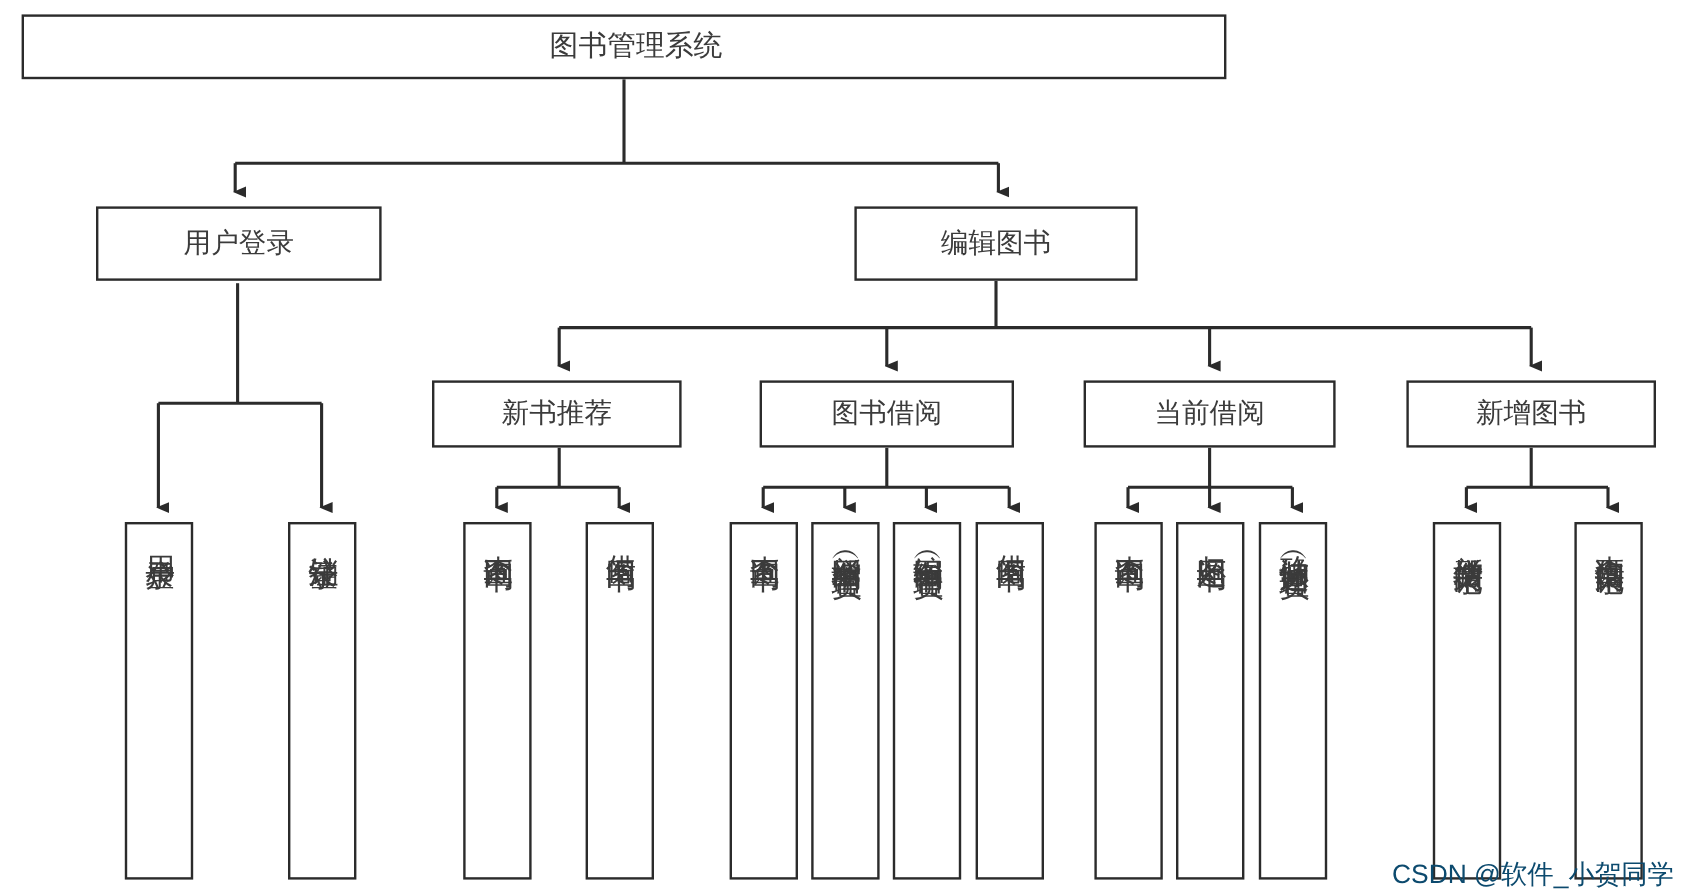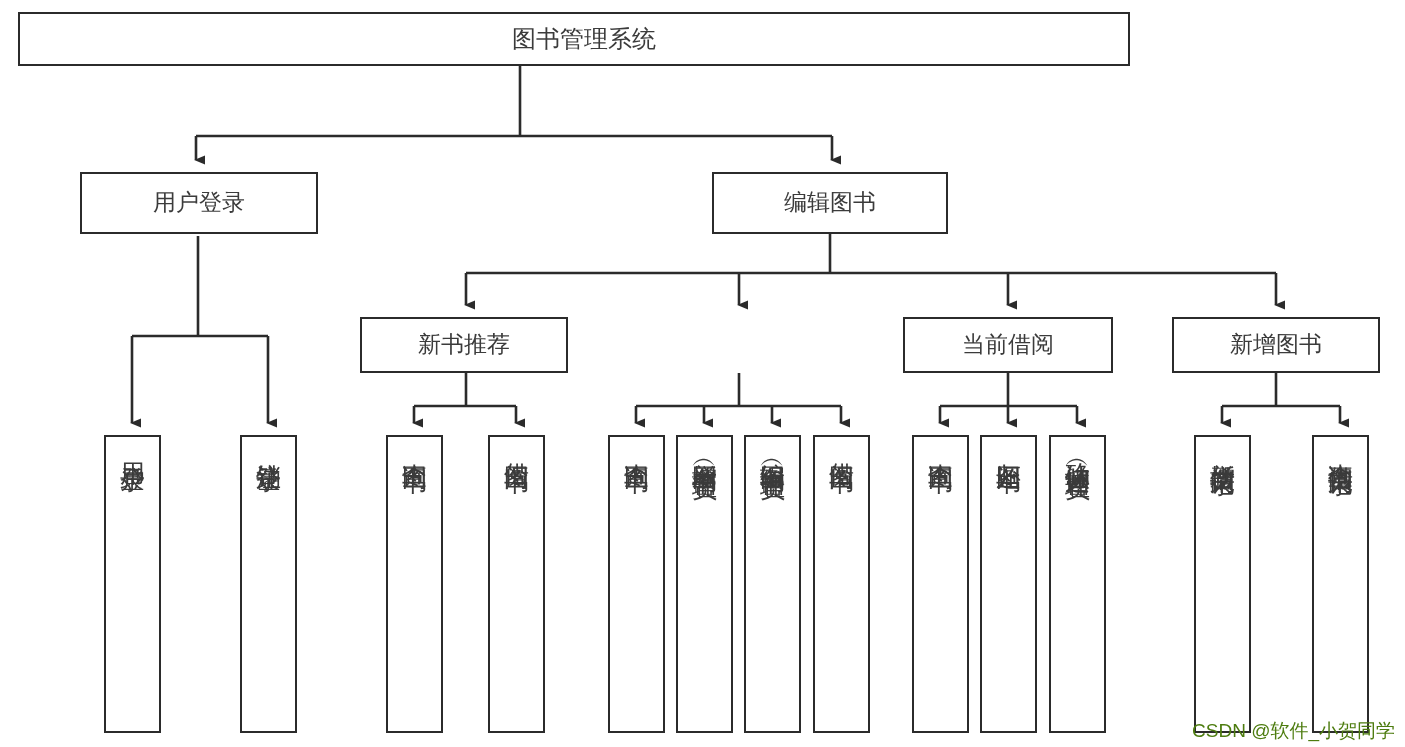--- a/index.html
+++ b/index.html
@@ -54,22 +54,22 @@
     text-orientation:upright;
     font-size:25px;
     letter-spacing:2px;
     line-height:1;
     white-space:nowrap;
   }
   .watermark{
     position:absolute;
     right:10px;
     bottom:3px;
-    font-size:19px;
-    color:#4d7c0f;
+    font-size:22px;
+    color:#0c4a6e;
     z-index:5;
     white-space:nowrap;
   }
 </style>
 </head>
 <body>
 
 <div id="canvas">
 
   <svg id="wires" viewBox="0 0 1405 747" xmlns="http://www.w3.org/2000/svg">
@@ -115,33 +115,36 @@
       <path d="M 1008 406 L 1008 423" marker-end="url(#arrow)"></path>
       <path d="M 1077 406 L 1077 423" marker-end="url(#arrow)"></path>
 
       <path d="M 1276 373 L 1276 406"></path>
       <path d="M 1222 406 L 1340 406"></path>
       <path d="M 1222 406 L 1222 423" marker-end="url(#arrow)"></path>
       <path d="M 1340 406 L 1340 423" marker-end="url(#arrow)"></path>
     </g>
   </svg>
 
-  <div class="node root horiz" style="left:18px;top:12px;width:1112px;height:54px;padding-left:20px;">
+  <div class="node root horiz" style="left:18px;top:12px;width:1004px;height:54px;padding-left:20px;">
     <span class="label">图书管理系统</span>
   </div>
 
   <div class="node horiz" style="left:80px;top:172px;width:238px;height:62px;">
     <span class="label">用户登录</span>
   </div>
   <div class="node horiz" style="left:712px;top:172px;width:236px;height:62px;">
     <span class="label">编辑图书</span>
   </div>
 
   <div class="node horiz" style="left:360px;top:317px;width:208px;height:56px;">
     <span class="label">新书推荐</span>
+  </div>
+  <div class="node horiz" style="left:633px;top:317px;width:212px;height:56px;">
+    <span class="label">图书借阅</span>
   </div>
   <div class="node horiz" style="left:903px;top:317px;width:210px;height:56px;font-family:Liberation Serif, serif;">
     <span class="label">当前借阅</span>
   </div>
   <div class="node horiz" style="left:1172px;top:317px;width:208px;height:56px;">
     <span class="label">新增图书</span>
   </div>
 
   <div class="node leaf" style="left:104px;top:435px;width:57px;height:298px;">
     <span class="label">用户登录</span>

